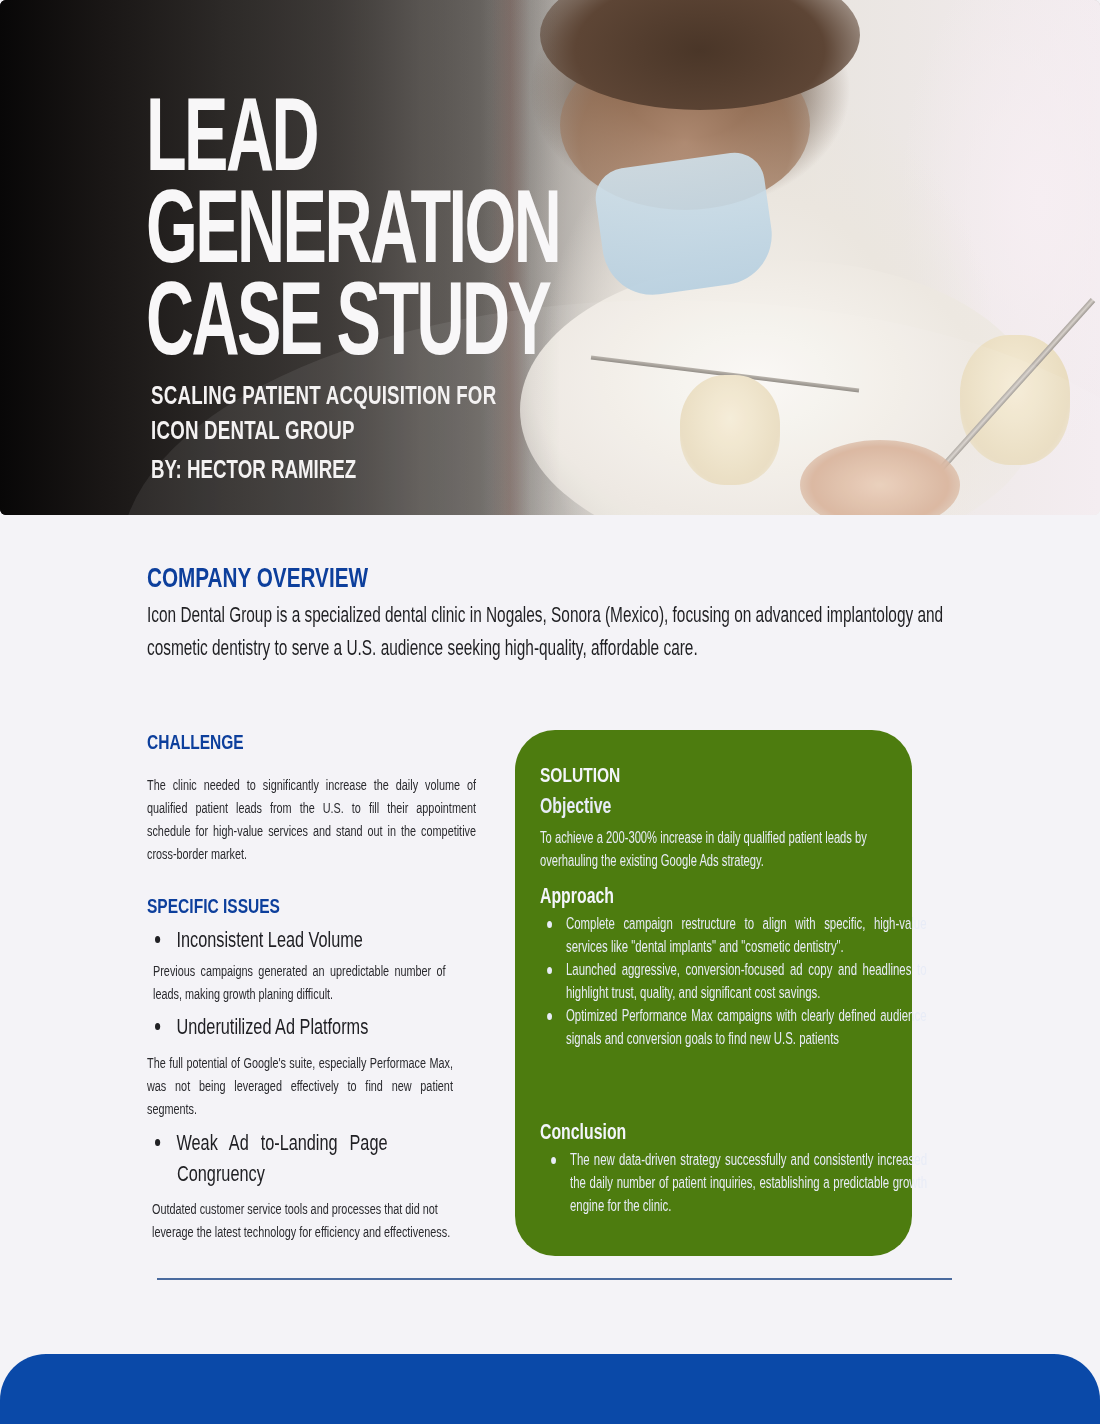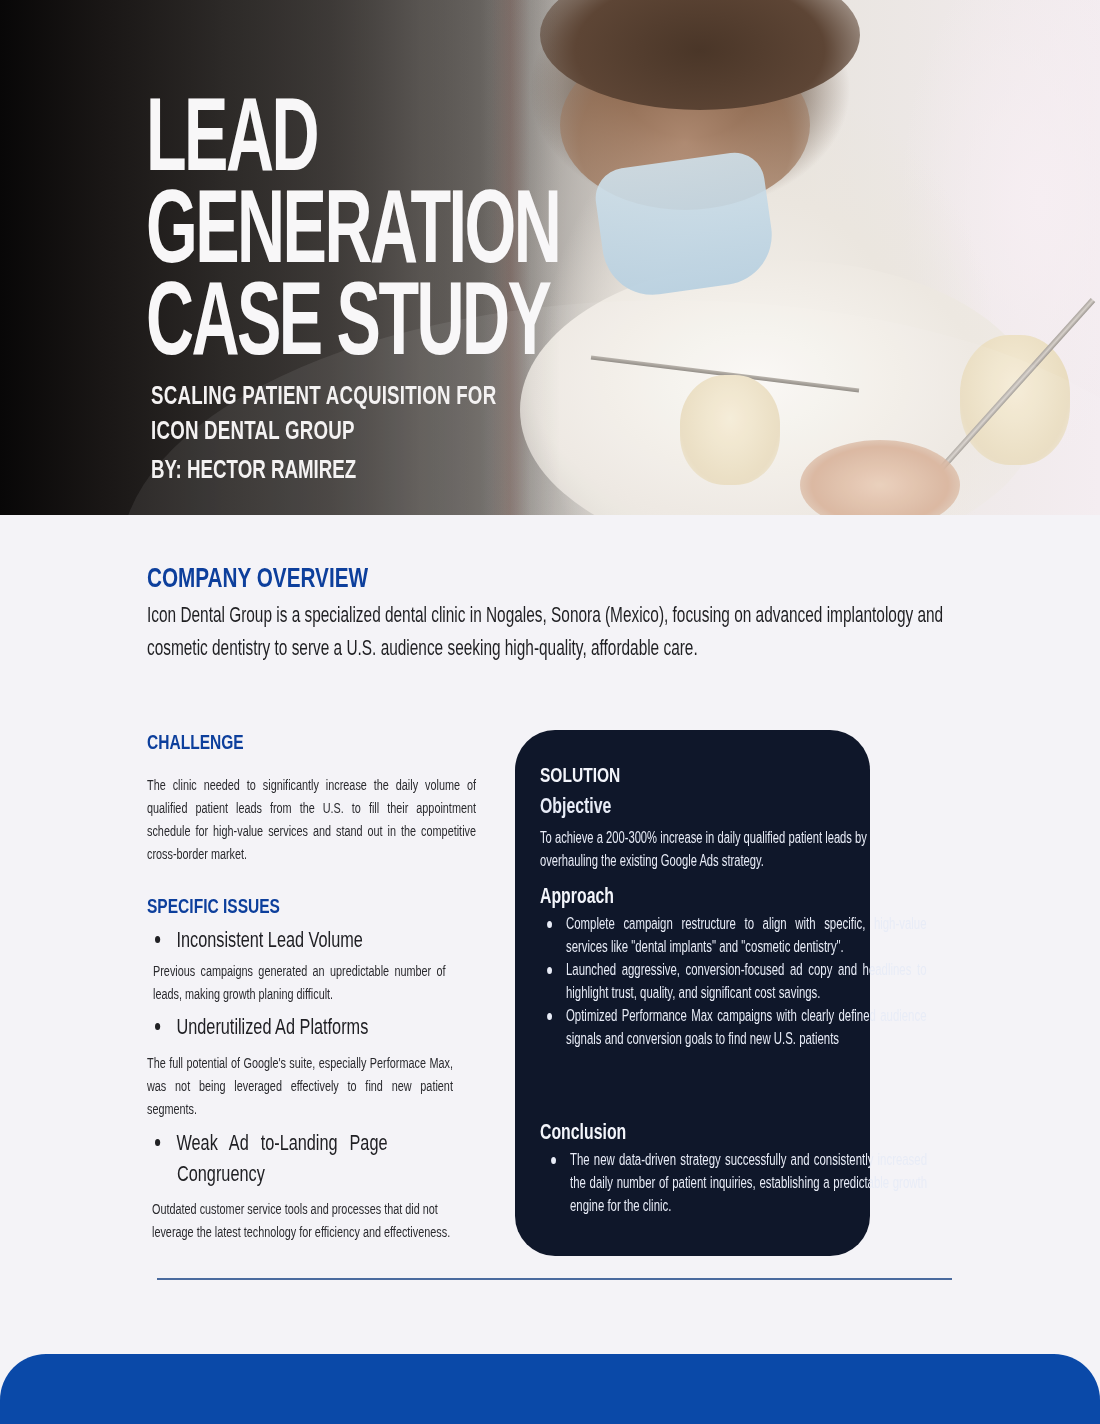--- a/index.html
+++ b/index.html
@@ -11,20 +11,21 @@
       color: #222;
     }
 
     
     .hero {
       position: absolute; left: 0; top: 0; width: 1100px; height: 515px;
       overflow: hidden;
       background:
         linear-gradient(90deg, #0b0a0a 0%, #1e1b1a 12%, #3a3634 30%, #6f6b67 45%, rgba(160,155,150,0.0) 60%),
         linear-gradient(180deg, #c9c5c2 0%, #e2dfdc 40%, #efece8 100%);
+      border-radius: 6px;
     }
     .hero-photo-bg {
       position: absolute; right: 0; top: 0; width: 620px; height: 515px;
       background:
         radial-gradient(ellipse 160px 120px at 210px 90px, #5a4332 0%, #5a4332 40%, rgba(90,67,50,0) 100%),
         radial-gradient(ellipse 230px 300px at 290px 380px, #f4f1ec 0%, #ebe6df 60%, rgba(235,230,223,0) 100%),
         radial-gradient(ellipse 140px 260px at 560px 200px, #f6eef2 0%, rgba(246,238,242,0) 100%),
         linear-gradient(90deg, rgba(130,126,122,0) 0%, #c8c3bd 25%, #e9e5e0 55%, #f3ecf0 100%);
     }
     .hero-curtain {
@@ -188,22 +189,22 @@
       font-size: 15.5px;
       line-height: 23px;
       color: #2a2a2e;
       text-align: justify;
       transform: scaleX(0.70);
       transform-origin: left top;
     }
 
     
     .solution-card {
-      position: absolute; left: 515px; top: 730px; width: 355px; height: 526px;
-      background: #0f172a;
+      position: absolute; left: 515px; top: 730px; width: 397px; height: 526px;
+      background: #4d7c0f;
       border-radius: 40px;
       color: #f3f5fb;
       padding-left: 44px;
     }
     .sol-title {
       position: absolute; left: 25px; top: 32px;
       font-weight: 700; font-size: 21px; line-height: 26px;
       transform: scaleX(0.74); transform-origin: left top; white-space: nowrap;
     }
     .sol-objective {

